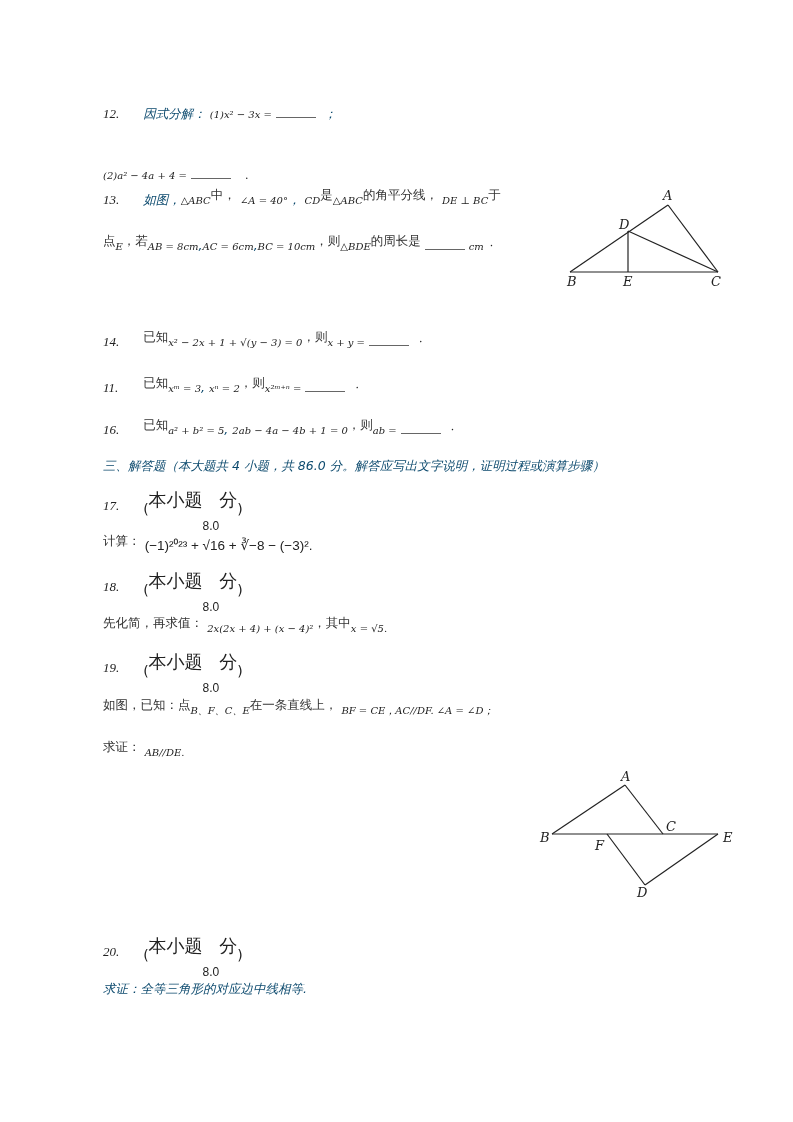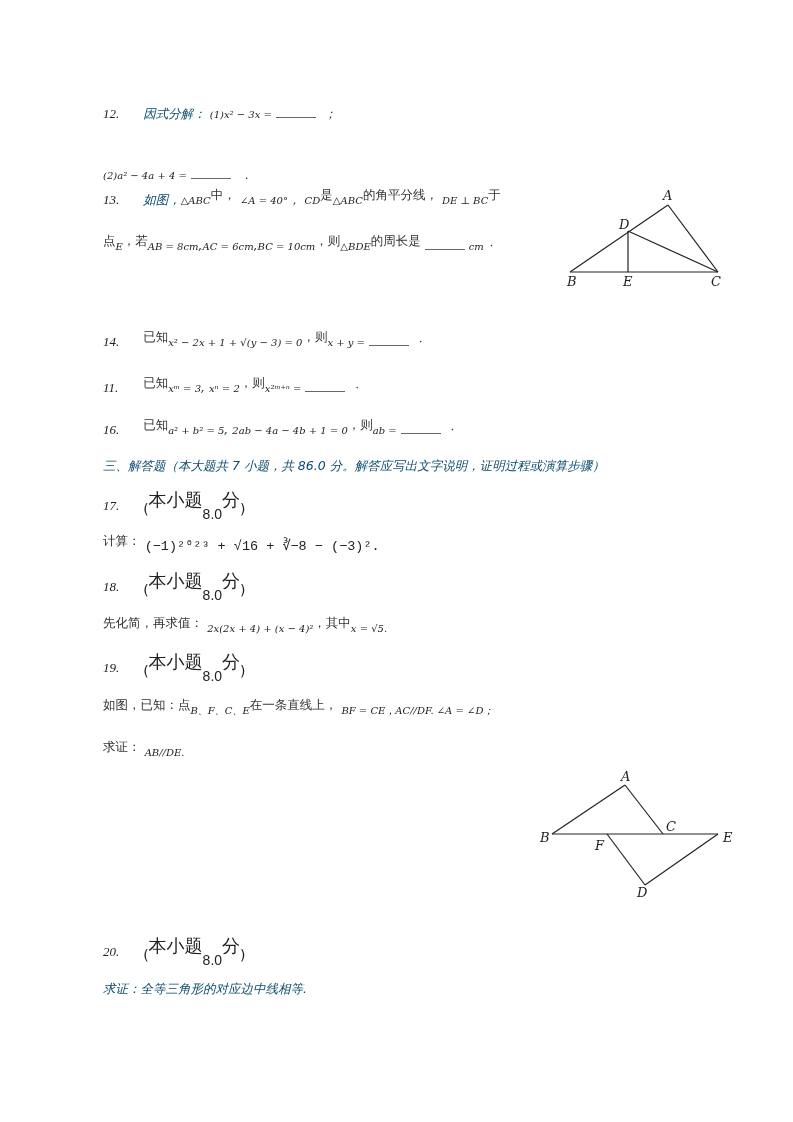--- a/index.html
+++ b/index.html
@@ -2,27 +2,27 @@
 <html><head>
 <meta charset="utf-8">
 <style>
   html, body { margin: 0; padding: 0; background: #ffffff; }
   body { width: 793px; height: 1122px; position: relative; overflow: hidden; color: #222; font-family: "DejaVu Serif", serif; }
   .line { position: absolute; left: 103px; font-size: 13px; white-space: nowrap; line-height: 20px; }
   .num { display: inline-block; width: 32px; font-family: "Liberation Serif", serif; font-size: 13px; font-style: italic; }
   .cn { font-family: "DejaVu Sans", sans-serif; font-size: 12.5px; color: #0c4a6e; font-style: italic; }
   .cnup { font-family: "DejaVu Sans", sans-serif; font-size: 12.5px; color: #333; position: relative; top: -5px; }
   .m { font-family: "DejaVu Serif", serif; font-style: italic; font-size: 10px; }
-  .mr { font-family: Liberation Mono, monospace; font-size: 13.5px; }
+  .mr { font-family: Liberation Sans, sans-serif; font-size: 13.5px; }
   .blank { display: inline-block; border-bottom: 1px solid #666; width: 40px; height: 1px; vertical-align: middle; margin: 0 4px; position: relative; top: 2px; }
   .dot { font-size: 11px; margin-left: 6px; }
   .score { font-family: "DejaVu Sans", sans-serif; font-size: 13px; }
   .score .b { font-size: 14px; position: relative; top: 4px; }
   .score .s { position: relative; top: -4px; font-size: 18px; }
-  .score .n { font-family: "Liberation Sans", sans-serif; font-size: 14px; position: relative; top: 9px; }
+  .score .n { font-family: "Liberation Sans", sans-serif; font-size: 12px; position: relative; top: 20px; }
   .figure { position: absolute; }
   .figure svg text { font-family: "DejaVu Serif", serif; font-style: italic; font-size: 13px; fill: #222; }
 </style>
 </head>
 <body>
 
 <div class="line" style="top:104px;">
   <span class="num">12.</span><span style="display:inline-block;width:4px"></span>
   <span class="cn">因式分解：</span>
   <span class="m">(1)x² − 3x =</span><span class="blank"></span>
@@ -68,21 +68,21 @@
   <span class="num">11.</span><span style="display:inline-block;width:4px"></span>
   <span class="cnup">已知</span><span class="m">xᵐ = 3</span><span class="cn">, </span><span class="m">xⁿ = 2</span><span class="cnup">，则</span><span class="m">x²ᵐ⁺ⁿ =</span><span class="blank"></span><span class="dot">·</span>
 </div>
 
 <div class="line" style="top:420px;">
   <span class="num">16.</span><span style="display:inline-block;width:4px"></span>
   <span class="cnup">已知</span><span class="m">a² + b² = 5</span><span class="cn">, </span><span class="m">2ab − 4a − 4b + 1 = 0</span><span class="cnup">，则</span><span class="m">ab =</span><span class="blank"></span><span class="dot">·</span>
 </div>
 
 <div class="line" style="top:456px;">
-  <span class="cn">三、解答题（本大题共 7 小题，共 86.0 分。解答应写出文字说明，证明过程或演算步骤）</span>
+  <span class="cn">三、解答题（本大题共 4 小题，共 86.0 分。解答应写出文字说明，证明过程或演算步骤）</span>
 </div>
 
 <div class="line" style="top:494px;">
   <span class="num">17.</span><span style="display:inline-block;width:4px"></span>
   <span class="score"><span class="b">(</span><span class="s">本小题</span><span class="n">8.0</span><span class="s">分</span><span class="b">)</span></span>
 </div>
 <div class="line" style="top:536px;">
   <span class="cnup">计算：</span>
   <span class="mr">(−1)²⁰²³ + √16 + ∛−8 − (−3)².</span>
 </div>

